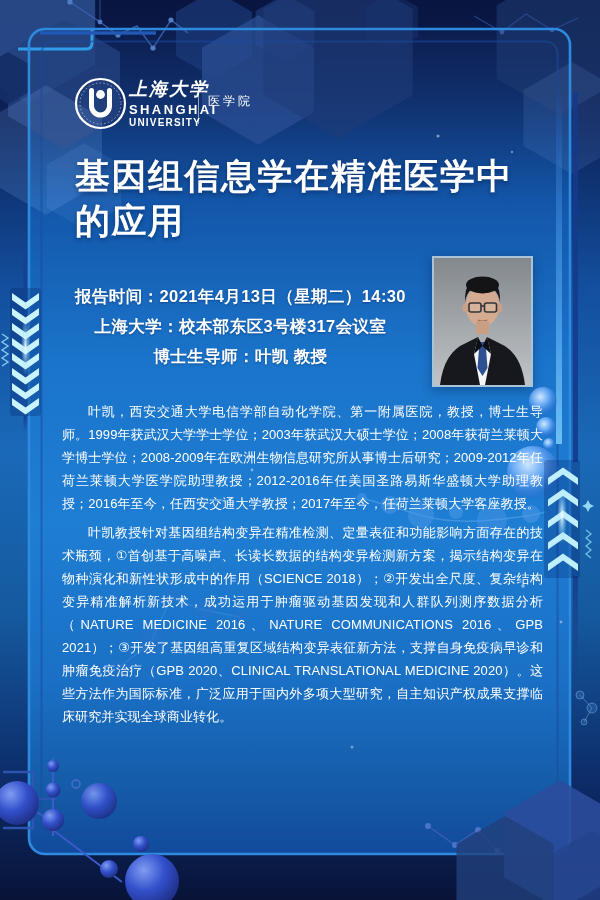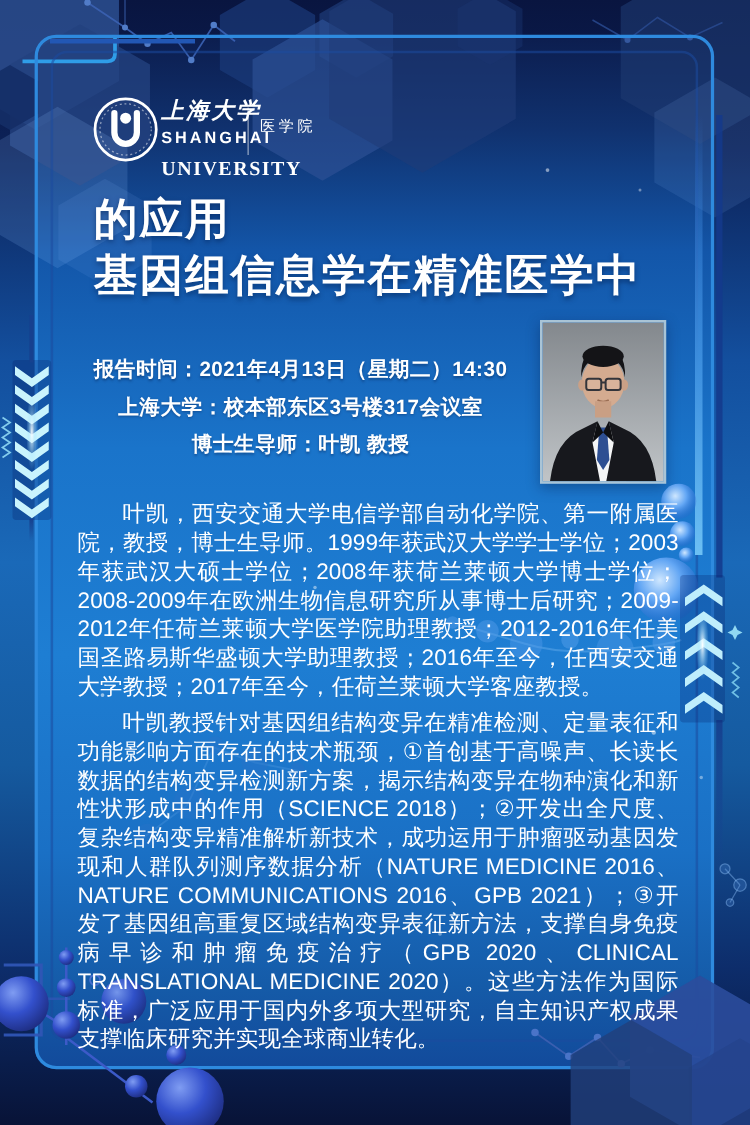--- a/index.html
+++ b/index.html
@@ -14,42 +14,42 @@
   }
   svg.decor{position:absolute;left:0;top:0;pointer-events:none;}
   .content{position:absolute;inset:0;}
 
   
   .logo-emblem{position:absolute;left:74px;top:77px;width:53px;height:53px;}
   .logo-text{position:absolute;left:129px;top:80px;line-height:1;}
   .logo-cn{font-family:"DejaVu Serif","Liberation Serif",serif;font-style:italic;font-weight:700;
            font-size:18px;letter-spacing:2px;white-space:nowrap;}
   .logo-en1{font-size:13px;font-weight:700;letter-spacing:2.4px;margin-top:5px;}
-  .logo-en2{font-size:16px;font-weight:700;letter-spacing:1.2px;margin-top:12px;font-family:Liberation Serif, serif;}
+  .logo-en2{font-size:10px;font-weight:700;letter-spacing:1.2px;margin-top:2px;}
   .logo-divider{position:absolute;left:198px;top:86px;width:1px;height:38px;background:rgba(255,255,255,.55);}
   .department{position:absolute;left:208px;top:93px;font-size:12px;font-weight:400;letter-spacing:3px;}
 
   
   .title{position:absolute;left:75px;top:153px;width:486px;font-weight:800;
          font-size:35px;line-height:45px;letter-spacing:1.5px;
          text-shadow:0 2px 4px rgba(0,25,70,.5);}
 
   
   .details{position:absolute;left:75px;top:281px;font-size:16.5px;font-weight:700;
            line-height:30px;letter-spacing:.4px;text-shadow:0 1px 2px rgba(0,25,70,.4);text-align:center;}
   .d-row span{white-space:nowrap;}
 
   
   .photo{position:absolute;left:432px;top:256px;width:97px;height:127px;
          border:2px solid #a9c4d6;background:linear-gradient(180deg,#83888d,#c0c4c7);
          box-shadow:0 3px 10px rgba(0,20,60,.35);box-sizing:content-box;}
   .photo svg{display:block;}
 
   
-  .bio{position:absolute;left:62px;top:400px;width:481px;font-size:18px;
+  .bio{position:absolute;left:62px;top:400px;width:481px;font-size:13px;
        line-height:23px;text-align:justify;letter-spacing:.1px;}
   .bio p{margin:0 0 6px;text-indent:2em;}
 </style>
 </head>
 <body>
 
 <div class="poster">
 
   <div class="panel-fill"></div>
 
@@ -251,22 +251,22 @@
     </svg>
     <div class="logo-text">
       <div class="logo-cn">上海大学</div>
       <div class="logo-en1">SHANGHAI</div>
       <div class="logo-en2">UNIVERSITY</div>
     </div>
     <div class="logo-divider"></div>
     <div class="department">医学院</div>
 
     <div class="title">
+      <div>基因组信息学在精准医学中</div>
       <div>的应用</div>
-      <div>基因组信息学在精准医学中</div>
     </div>
 
     <div class="details">
       <div class="d-row">
         <span>报告时间：</span><span>2021年4月13日（星期二）14:30</span>
       </div>
       <div class="d-row">
         <span>上海大学：</span><span>校本部东区3号楼317会议室</span>
       </div>
       <div class="d-row">

